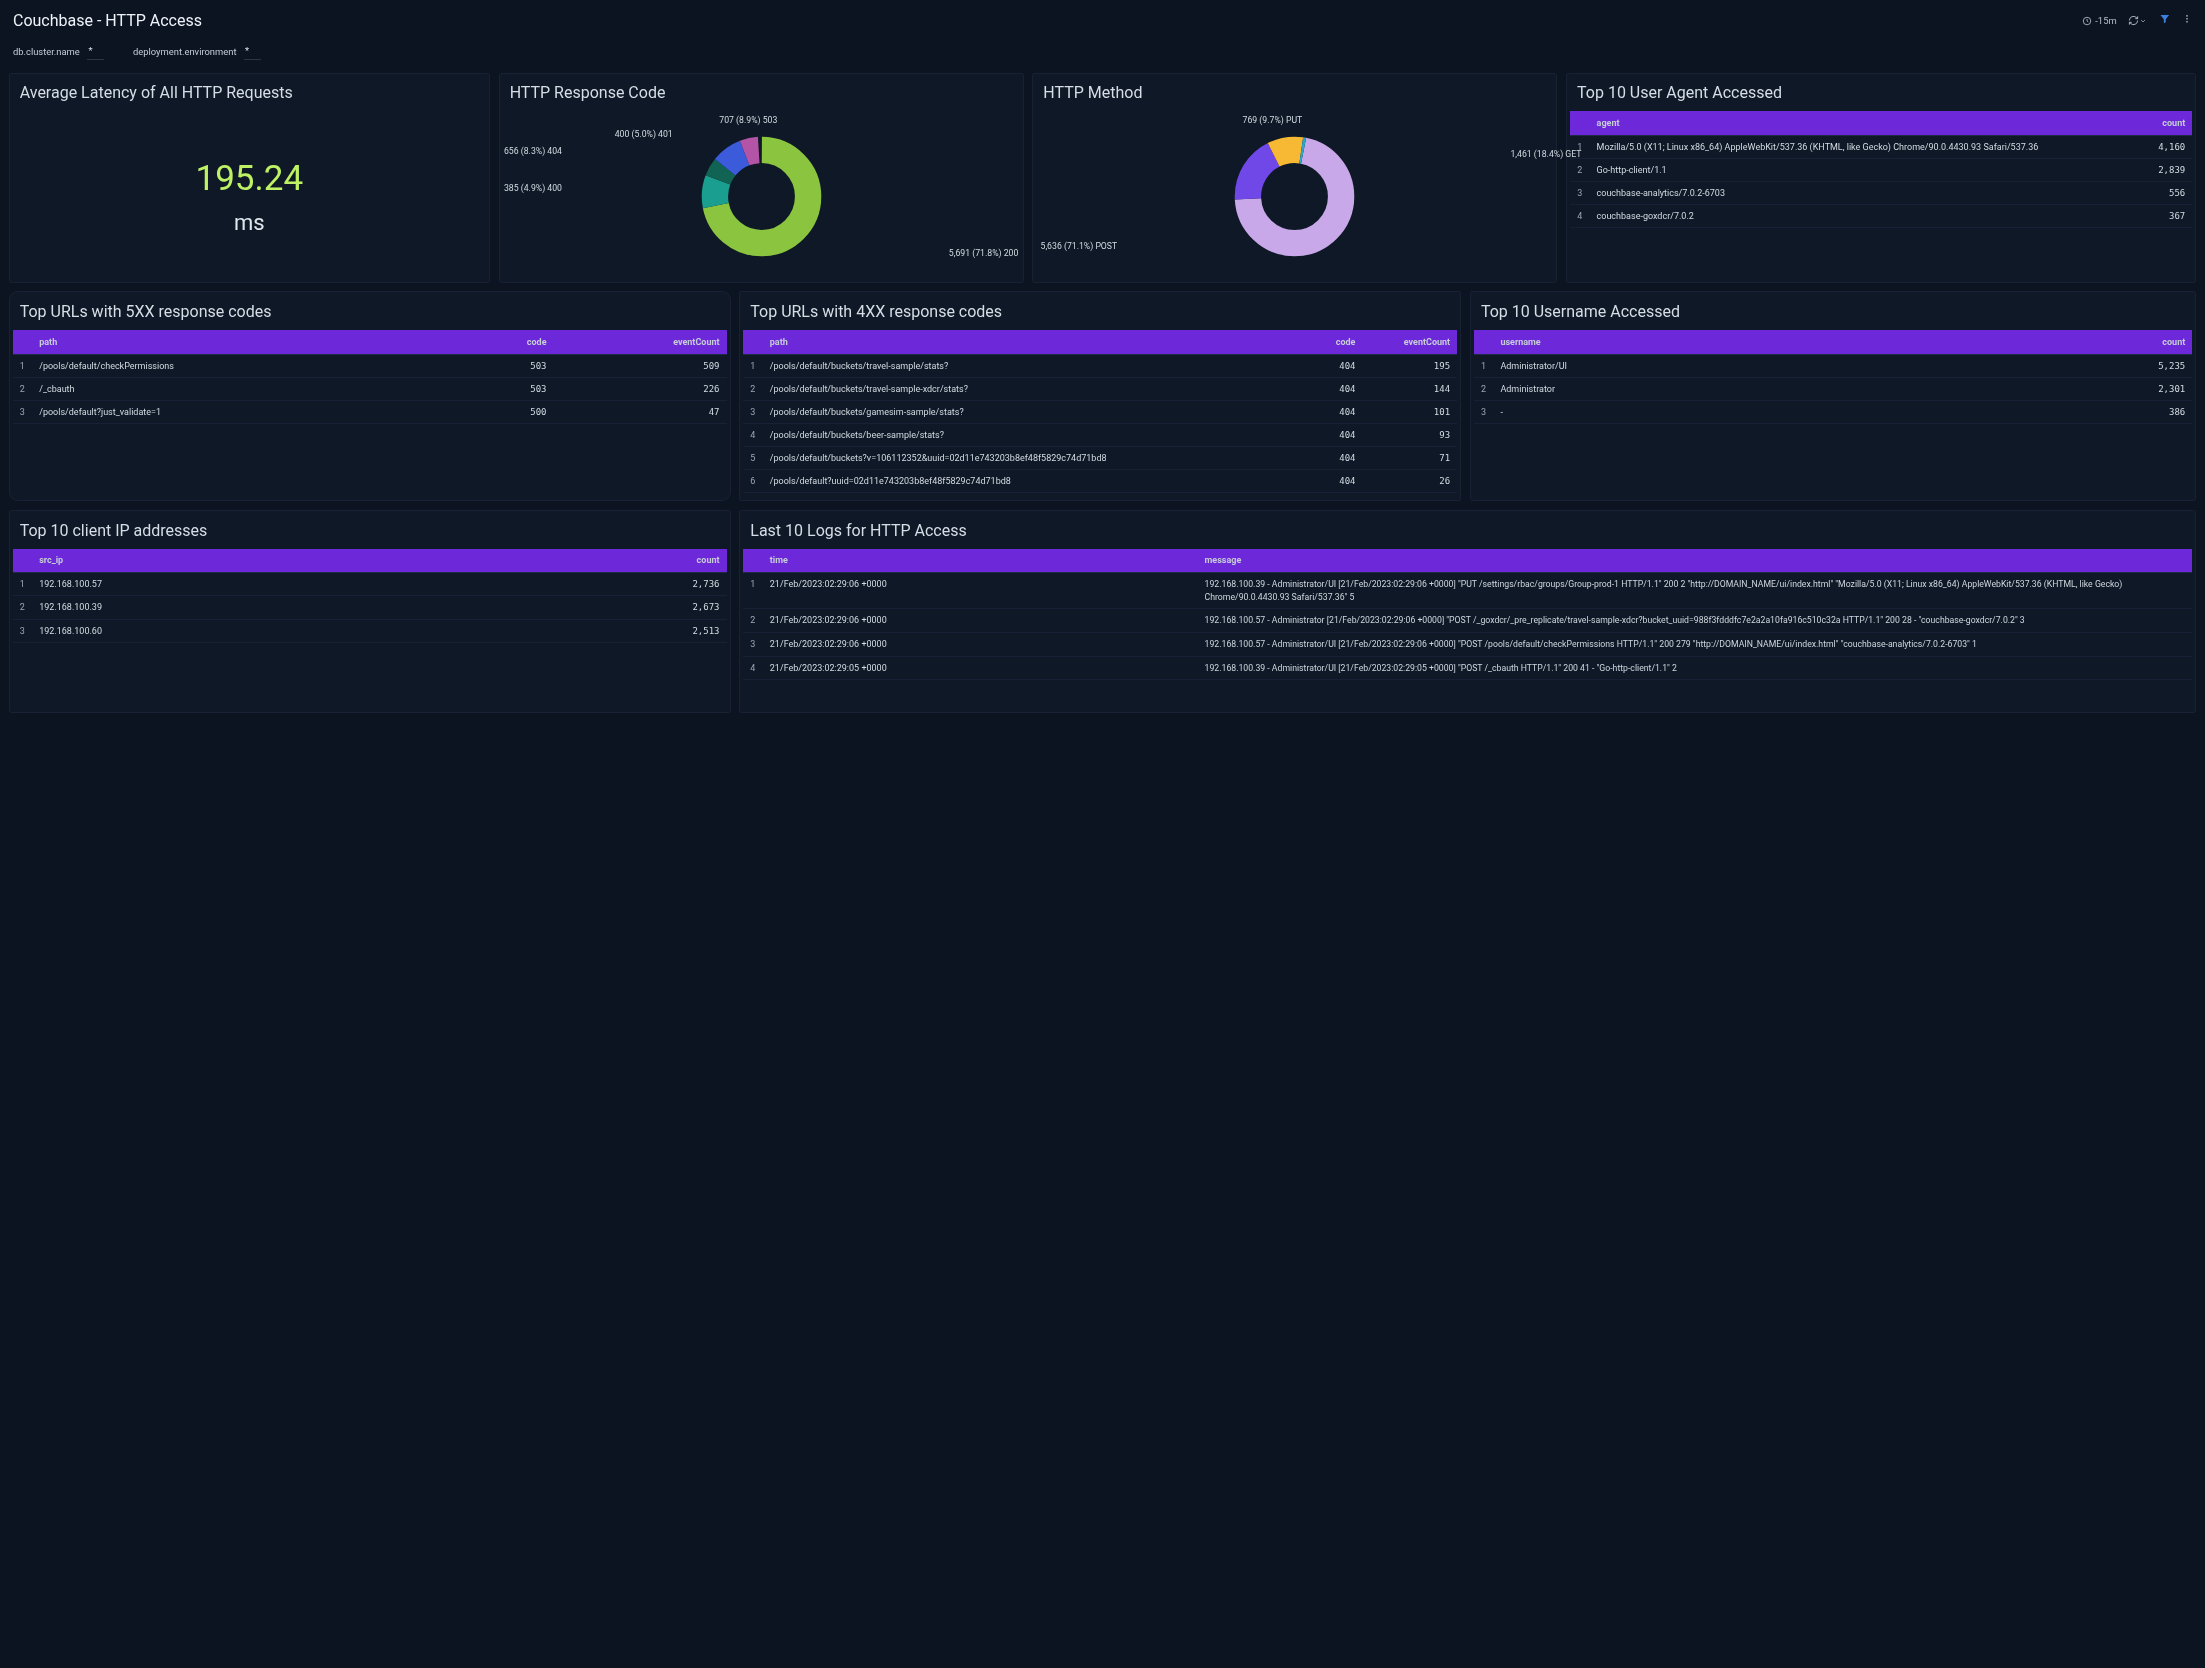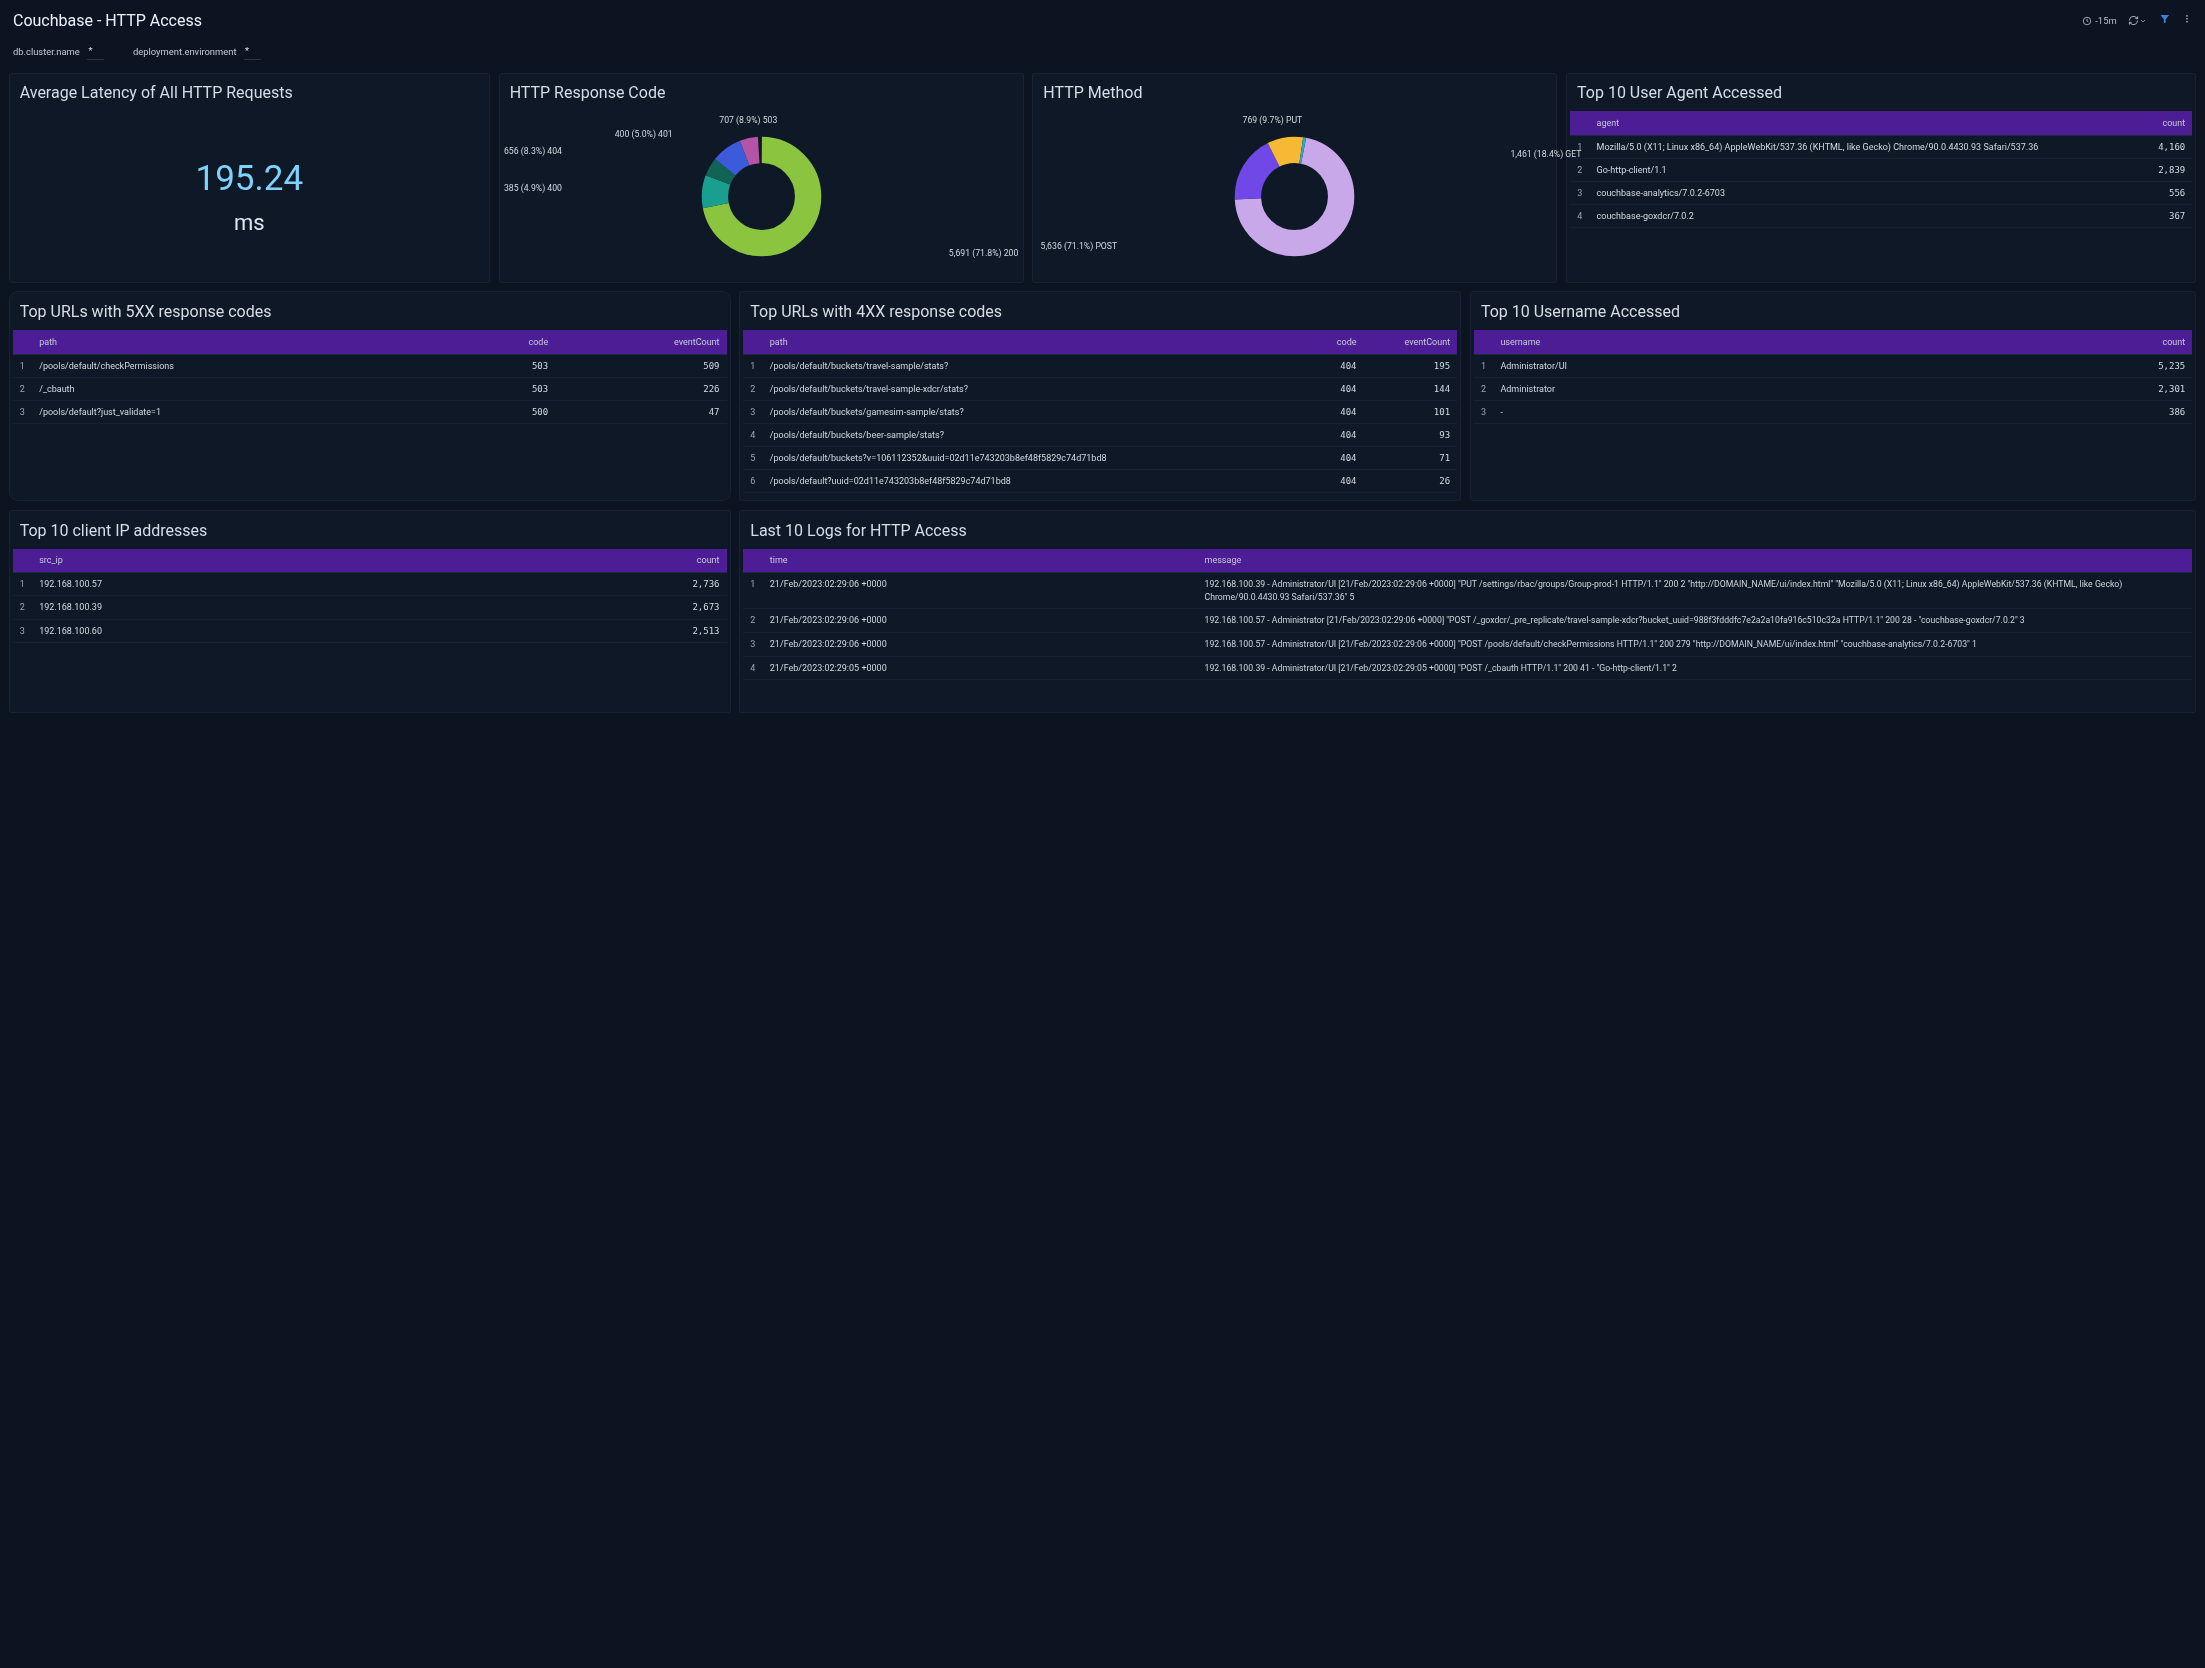--- a/index.html
+++ b/index.html
@@ -18,24 +18,24 @@
   .p-latency { width:22%; height:210px; align-items:center; justify-content:center;}
   .p-code { width:24%; height:210px;}
   .p-method { width:24%; height:210px;}
   .p-agents { flex:1; height:210px;}
   .p-5xx { width:33%; height:210px;border-radius:9px;}
   .p-4xx { width:33%; height:210px;}
   .p-users { flex:1; height:210px;}
   .p-ips { width:33%; height:203px;}
   .p-logs { flex:1; height:203px;}
   .bignum { text-align:center; }
-  .bignum .v { color:#7dd3fc; font-size:35px; font-weight:400; }
+  .bignum .v { color:#bef264; font-size:35px; font-weight:400; }
   .bignum .u { color:#dfe6ed; font-size:22px; margin-top:5.8px;}
   table { width:100%; border-collapse:collapse; font-size:9px; }
-  thead th { text-align:left; color:#c5cdd8; font-weight:400; padding:5.8px 7.2px; background:#4c1d95; border-bottom:0.7px solid #1d2b44;}
+  thead th { text-align:left; color:#c5cdd8; font-weight:700; padding:5.8px 7.2px; background:#6d28d9; border-bottom:0.7px solid #1d2b44;}
   thead th.r { text-align:right;}
   tbody td { padding:5px 7.2px; border-bottom:0.7px solid #162135; color:#d3dae3; vertical-align:top;}
   tbody td.idx { color:#9aa7b5; width:19px;}
   tbody td.r { text-align:right; font-family:ui-monospace,Menlo,monospace; white-space:nowrap;}
   .tbl-wrap { overflow-y:auto; flex:1; padding:0 2.9px 4.3px 2.9px;}
   .tbl-wrap::-webkit-scrollbar{width:4.3px}.tbl-wrap::-webkit-scrollbar-thumb{background:#263651;border-radius:2.2px;}
   .donut-wrap { flex:1; display:flex; align-items:center; justify-content:center; position:relative;}
   svg.donut { width:123px; height:123px; }
   .lbl { position:absolute; color:#d3dae3; font-size:8.7px; white-space:nowrap;}
   .logs td.msg { font-size:8.7px; color:#cfd6df; line-height:1.45;}

